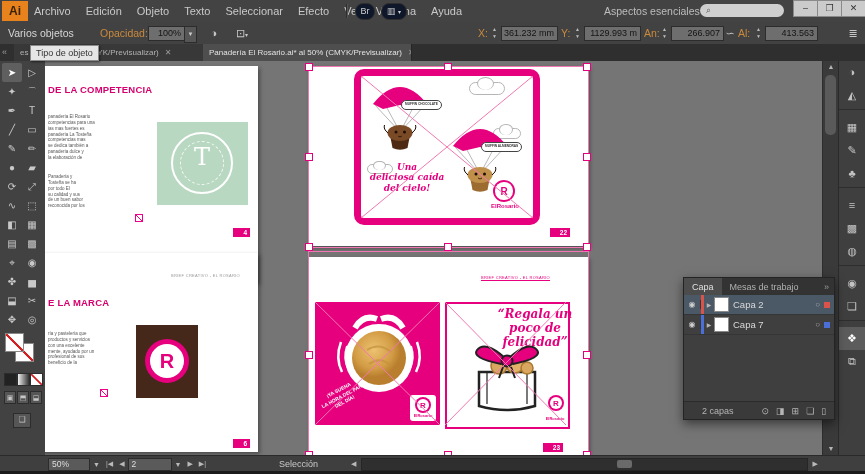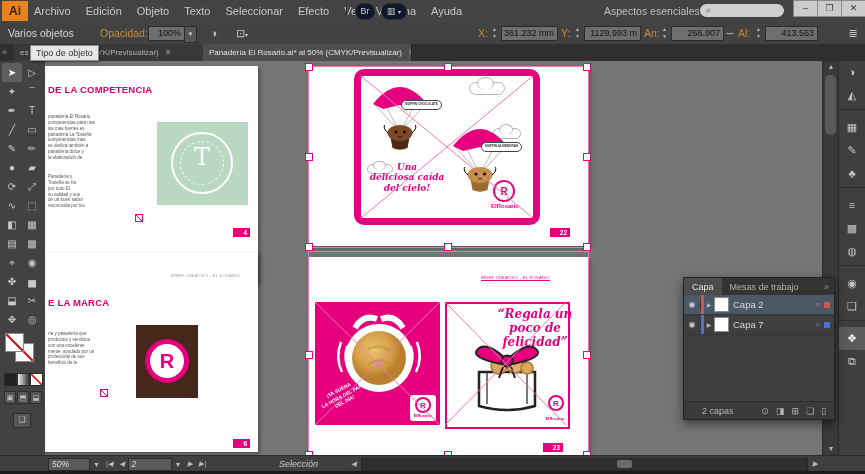--- a/index.html
+++ b/index.html
@@ -119,21 +119,21 @@
   .ltarget{margin-left:auto;color:#aaa;font-size:8px;}
   .lsel{width:6px;height:6px;margin:0 4px 0 4px;}
   #layers-footer{position:absolute;left:0;bottom:0;width:100%;height:17px;background:#3a3a3a;
                  border-top:1px solid #2b2b2b;display:flex;align-items:center;font-size:9px;color:#b5b5b5;}
   #layers-footer .fico{margin-left:7px;color:#b5b5b5;font-size:9px;}
   
   #vscroll{left:822px;top:61px;width:16px;height:394px;background:#3a3a3a;border-left:1px solid #2d2d2d;}
   .vthumb{position:absolute;left:2px;top:8px;width:11px;height:60px;background:#5a5a5a;border-radius:5px;}
   .varrow{position:absolute;left:0;width:16px;height:12px;color:#b5b5b5;font-size:7px;text-align:center;line-height:12px;}
   #statusbar{left:0;top:455px;width:865px;height:16px;background:#3f3f3f;border-top:1px solid #2a2a2a;
-             display:flex;align-items:center;font-size:9px;color:#c9c9c9;font-style:italic;}
+             display:flex;align-items:center;font-size:9px;color:#c9c9c9;}
   .sb-field{background:#5a5a5a;border:1px solid #2c2c2c;color:#dedede;height:11px;line-height:11px;
             padding:0 3px;font-size:8.5px;}
   .sb-arrow{color:#b9b9b9;font-size:7px;padding:0 3px;}
   #hscroll-track{position:relative;flex:1;height:11px;background:#2f2f2f;border:1px solid #262626;margin:0 2px;}
   #hscroll-thumb{position:absolute;left:255px;top:1px;width:15px;height:8px;background:#6a6a6a;border-radius:2px;}
   #bottomstrip{left:0;top:471px;width:865px;height:3px;background:#1b1b1b;}
 </style>
 </head>
 <body>
 

